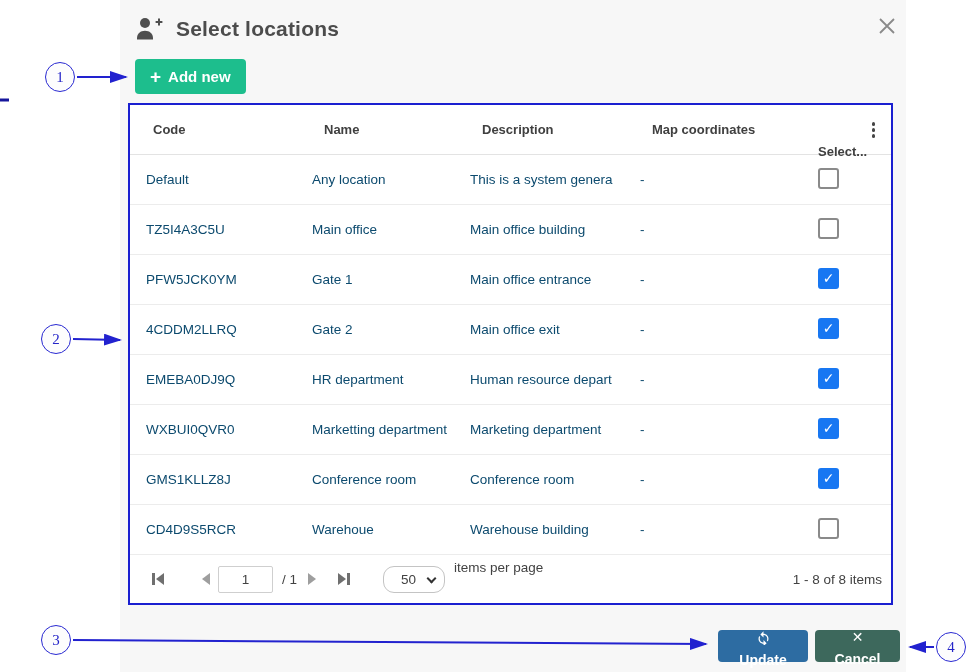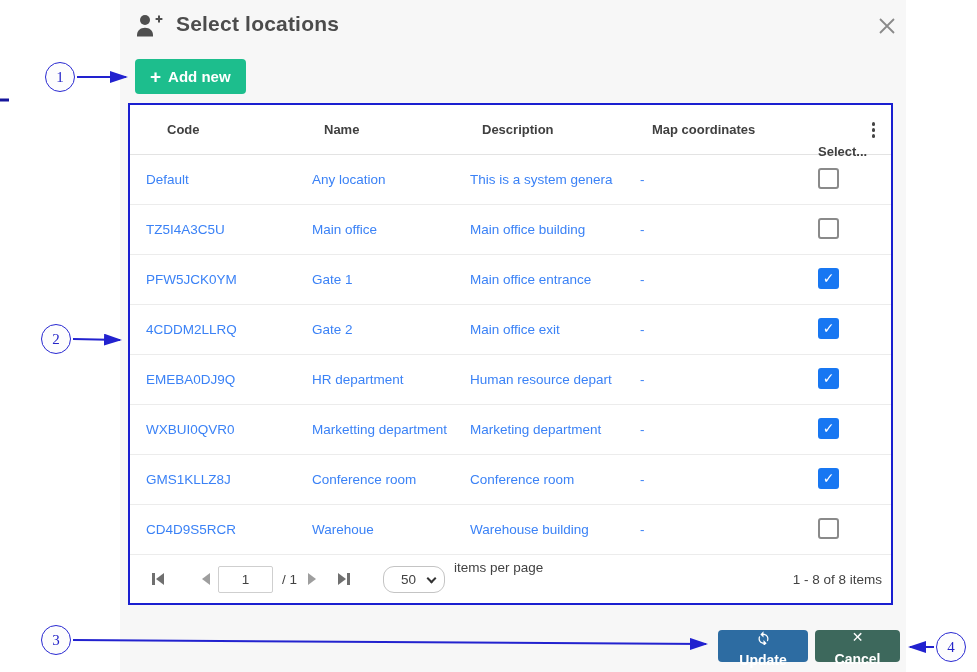--- a/index.html
+++ b/index.html
@@ -3,43 +3,43 @@
 <meta charset="utf-8">
 <style>
   * { margin:0; padding:0; box-sizing:border-box; }
   html,body { width:977px; height:672px; background:#ffffff; overflow:hidden;
               font-family:"Liberation Sans", sans-serif; }
   .page { position:absolute; left:0; top:0; width:977px; height:672px; background:#ffffff; }
 
   
   .modal { position:absolute; left:120px; top:0; width:786px; height:672px; background:#f7f7f7; }
 
-  .title-row { position:absolute; left:14px; top:12px; height:34px; display:flex; }
+  .title-row { position:absolute; left:14px; top:12px; height:34px; display:flex; align-items:center; }
   .title-icon { width:30px; height:28px; display:inline-flex; align-items:center; justify-content:center; margin-right:12px; }
   .modal-title { font-size:21px; font-weight:bold; color:#4c4c4c; letter-spacing:.2px; }
   .close-btn { position:absolute; left:754px; top:14px; width:26px; height:26px; border:none; background:transparent; cursor:pointer; }
 
   .add-new { position:absolute; left:15px; top:59px; height:35px; padding:0 15px; border:none; border-radius:4px;
              background:#1dbe8d; color:#ffffff; font-size:15px; font-weight:bold; cursor:pointer;
              display:inline-flex; align-items:center; gap:7px; font-family:"Liberation Sans", sans-serif; }
   .add-new .plus { font-size:19px; font-weight:bold; line-height:1; }
 
   
   .grid { position:absolute; left:8px; top:103px; width:765px; height:502px;
           border:2px solid #1a1fd0; background:#ffffff; }
   .grid-header { display:flex; height:50px; border-bottom:1px solid #e3e3e3; align-items:center; position:relative; }
   .hcell { font-size:13px; font-weight:bold; color:#404040; white-space:nowrap; overflow:hidden; }
   .grid-row { display:flex; height:50px; border-bottom:1px solid #ececec; align-items:center; }
-  .cell { font-size:13.5px; color:#3b82f6; white-space:nowrap; overflow:hidden; }
+  .cell { font-size:13.5px; color:#0c4a6e; white-space:nowrap; overflow:hidden; }
   .c-code   { width:166px; padding-left:16px; }
   .c-name   { width:158px; padding-left:16px; }
   .c-desc   { width:170px; padding-left:16px; }
   .c-map    { width:170px; padding-left:16px; }
   .c-select { flex:1; padding-left:24px; }
-  .h-code   { width:166px; padding-left:37px; }
+  .h-code   { width:166px; padding-left:23px; }
   .h-name   { width:158px; padding-left:28px; }
   .h-desc   { width:170px; padding-left:28px; }
   .h-map    { width:170px; padding-left:28px; }
   .h-select { flex:1; padding-left:24px;margin-top:44px; }
 
   .kebab { position:absolute; right:16px; top:17px; display:flex; flex-direction:column; gap:2.5px; cursor:pointer; }
   .kebab i { width:3.5px; height:3.5px; border-radius:50%; background:#454545; }
 
   .checkbox { display:inline-block; width:21px; height:21px; border-radius:3px;
               border:2px solid #8a8a8a; background:#ffffff; cursor:pointer; position:relative; }

